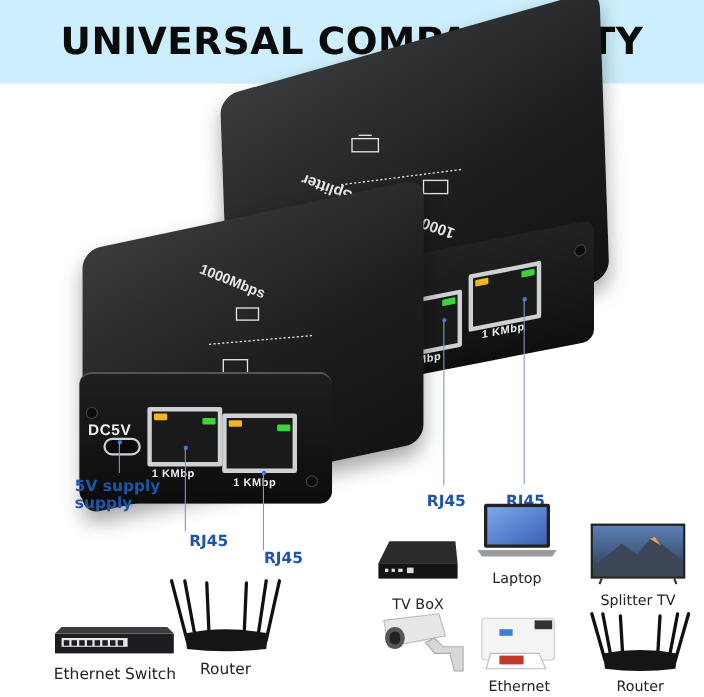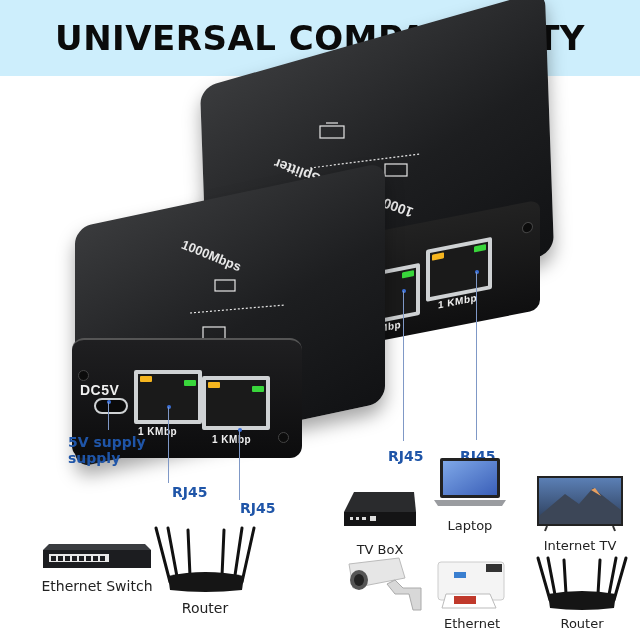--- a/index.html
+++ b/index.html
@@ -101,21 +101,21 @@
 
 <div class="callout" style="left:68px;top:434px;font-size:14px;line-height:16px;">
   <div>5V supply</div>
   <div>supply</div>
 </div>
 <div class="callout" style="left:172px;top:484px;font-size:14px;">RJ45</div>
 <div class="callout" style="left:240px;top:500px;font-size:14px;">RJ45</div>
 <div class="callout" style="left:388px;top:448px;font-size:14px;">RJ45</div>
 <div class="callout" style="left:460px;top:448px;font-size:14px;">RJ45</div>
 
-<div class="item" style="left:34px;top:540px;width:126px;">
+<div class="item" style="left:34px;top:566px;width:126px;text-align:right;">
   <svg class="pic" width="112" height="32" viewBox="0 0 112 32">
     <path d="M8 4 L104 4 L110 10 L2 10 Z" fill="#3a3c40"></path>
     <rect x="2" y="10" width="108" height="18" fill="#1c1d20"></rect>
     <g fill="#e8e8e8">
         <rect x="8" y="14" width="60" height="8"></rect>
       </g>
     <g fill="#1c1d20">
         <rect x="10" y="16" width="5" height="5"></rect>
         <rect x="17" y="16" width="5" height="5"></rect>
         <rect x="24" y="16" width="5" height="5"></rect>
@@ -181,21 +181,21 @@
           <stop offset="0" stop-color="#5b7fb5"></stop>
           <stop offset="1" stop-color="#2a3a55"></stop>
         </linearGradient>
       </defs>
     <rect x="4" y="4" width="82" height="46" fill="url(#tv1)"></rect>
     <path d="M4 42 L30 20 L44 30 L58 14 L86 36 L86 50 L4 50 Z" fill="#3c4657"></path>
     <path d="M56 16 L60 14 L66 22 Z" fill="#e8a060"></path>
     <line x1="12" y1="52" x2="10" y2="57" stroke="#333" stroke-width="2"></line>
       <line x1="78" y1="52" x2="80" y2="57" stroke="#333" stroke-width="2"></line>
   </svg>
-  <div class="lbl">Internet TV</div>
+  <div class="lbl">Splitter TV</div>
 </div>
 
 <div class="item" style="left:320px;top:554px;width:128px;">
   <svg class="pic" width="90" height="58" viewBox="0 0 90 58">
     <path d="M10 10 L60 4 L66 24 L14 34 Z" fill="#e6e6e6" stroke="#bbb"></path>
     <ellipse cx="20" cy="26" rx="9" ry="10" fill="#555"></ellipse>
       <ellipse cx="20" cy="26" rx="5" ry="6" fill="#222"></ellipse>
     <path d="M48 30 L56 40 L70 40 L74 56 L82 56 L82 34 L64 34 L56 26 Z" fill="#d8d8d8" stroke="#aaa"></path>
   </svg>
 </div>

